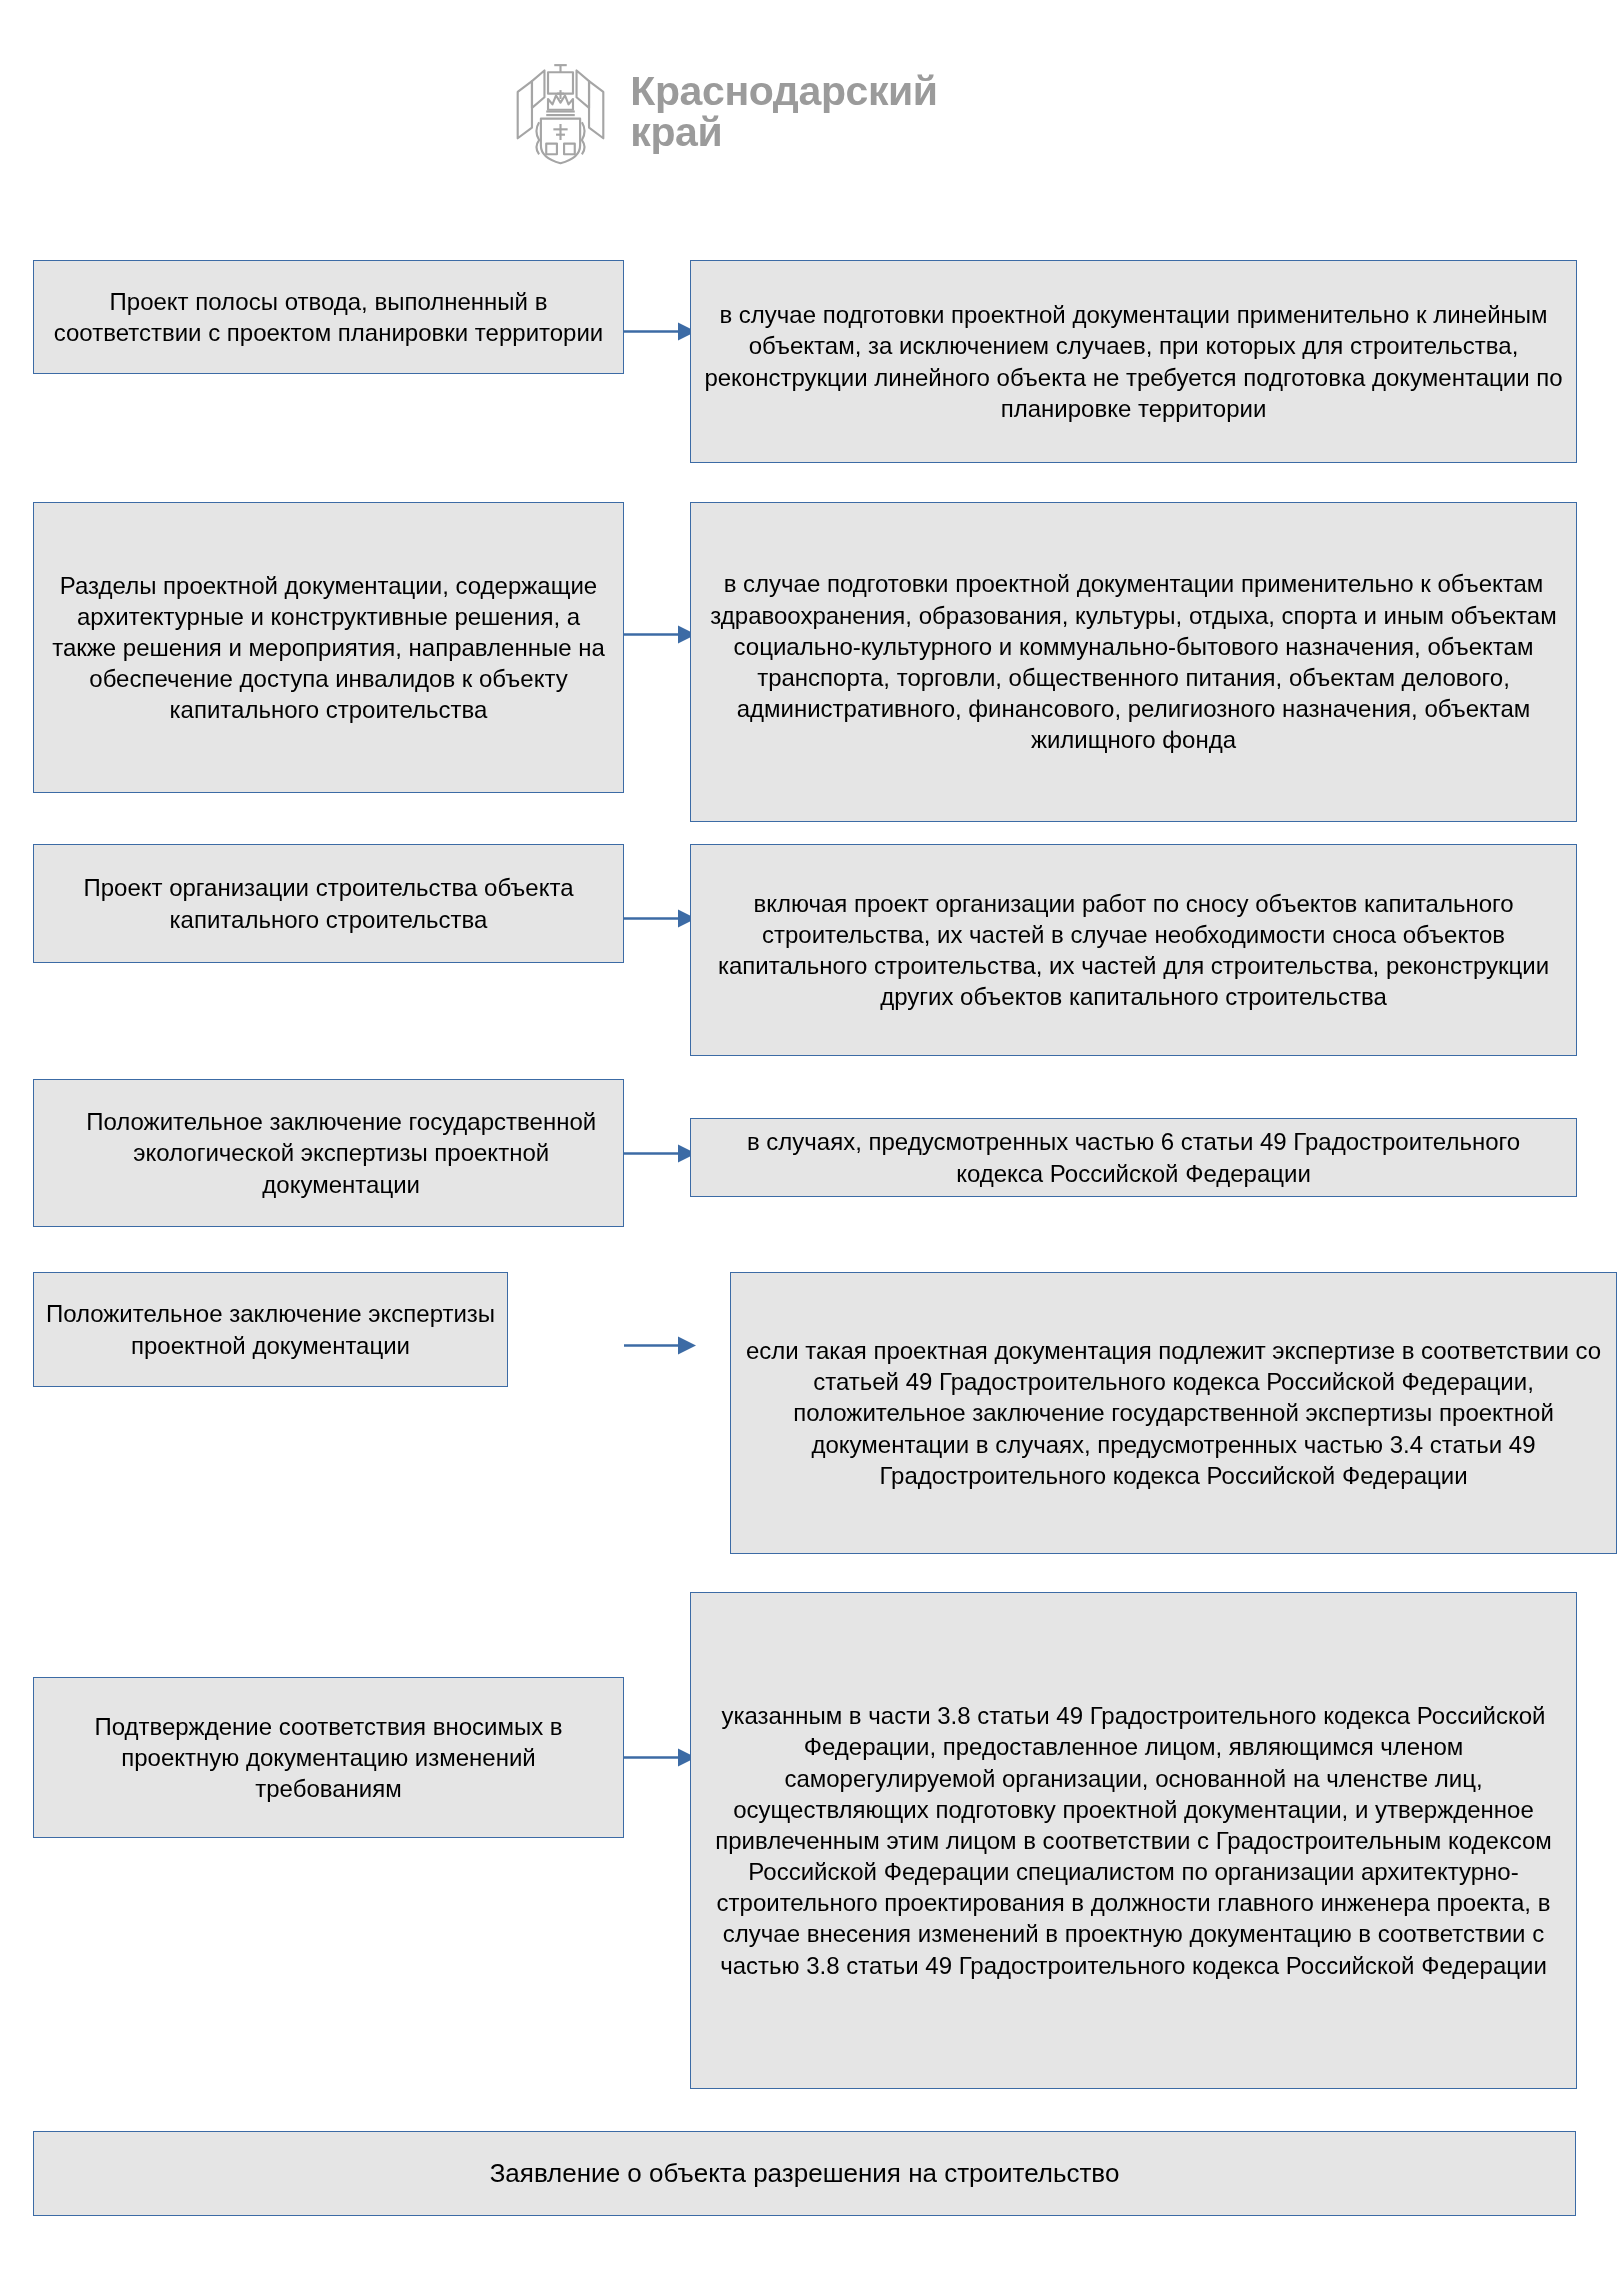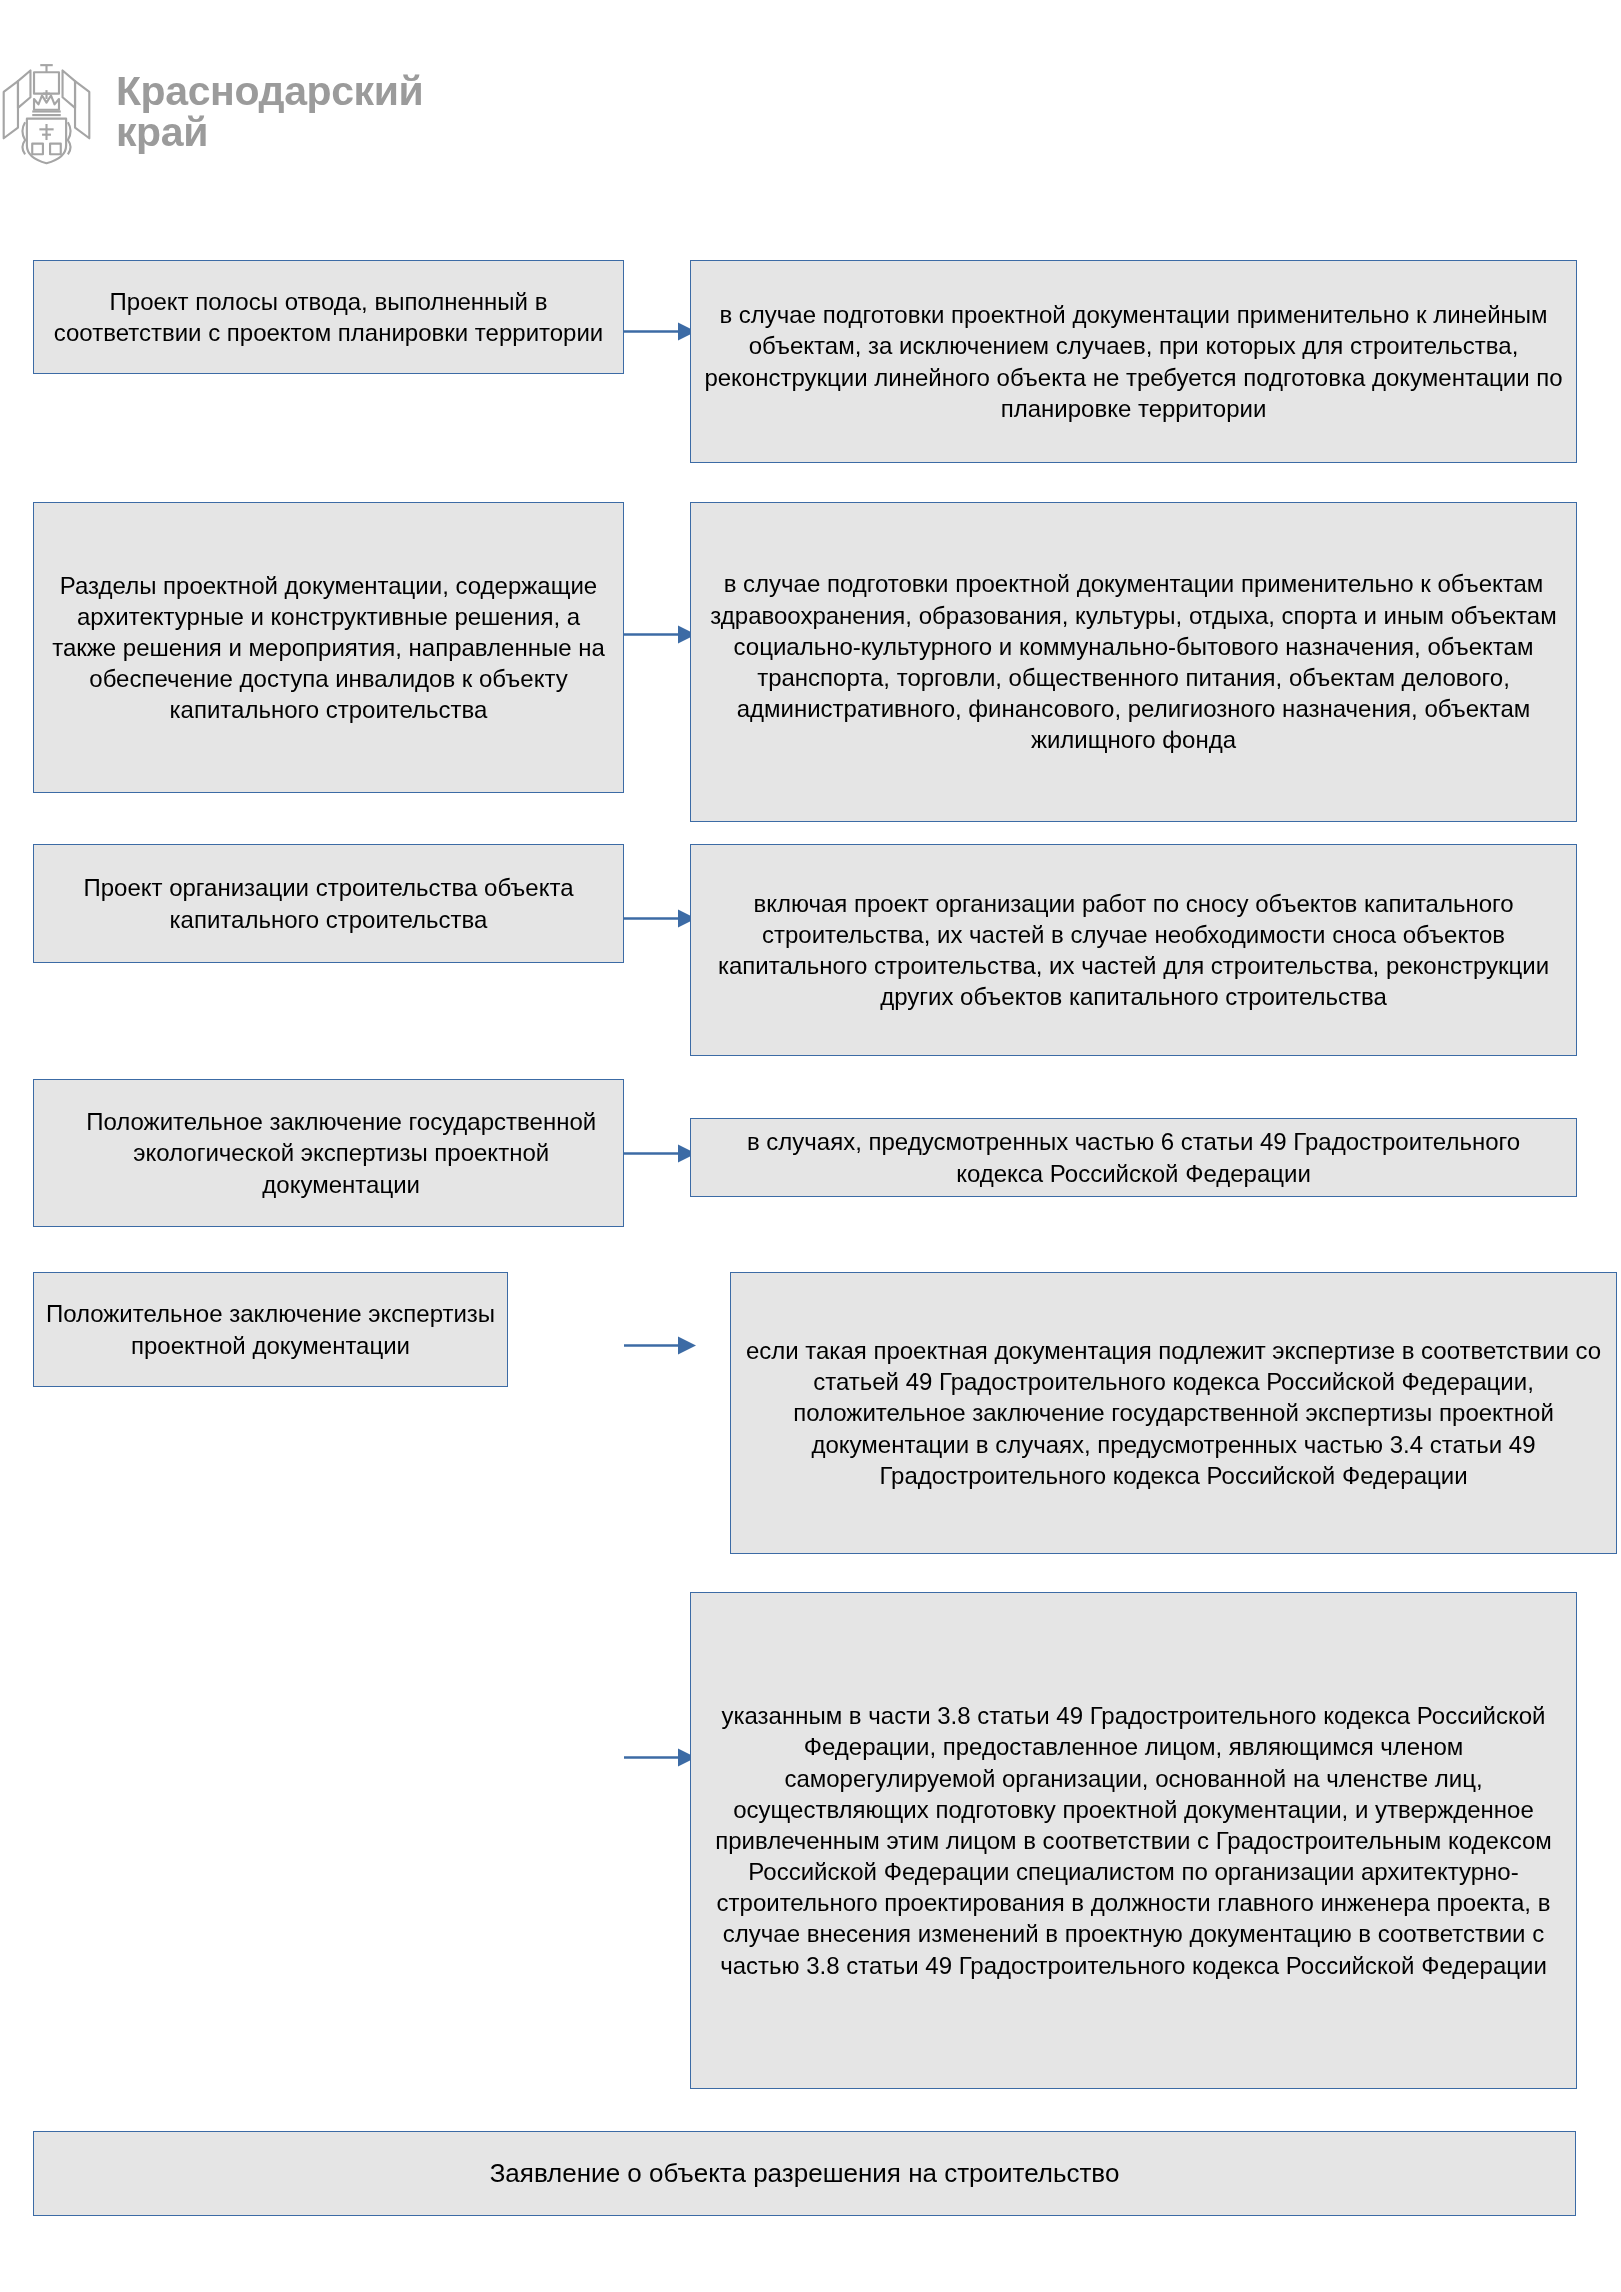--- a/index.html
+++ b/index.html
@@ -17,21 +17,22 @@
 
   
   .header {
     position: absolute;
     left: 0;
     top: 49px;
     width: 1372px;
     height: 125px;
     display: flex;
     align-items: center;
-    justify-content: flex-start;
+    justify-content: center;
+    padding-left: 40px;
   }
   .logo-wrap {
     display: flex;
     align-items: center;
     gap: 23px;
   }
   .crest {
     width: 93px;
     height: 107px;
     flex: 0 0 auto;
@@ -161,20 +162,21 @@
 
   <div class="box box-left" style="left:33px;  top:1272px; width:475px; height:115px;">Положительное заключение экспертизы проектной документации</div>
   <div class="arrow" style="left:624px; top:1332px; width:72px;">
     <svg width="72" height="27" viewBox="0 0 80 30" xmlns="http://www.w3.org/2000/svg">
       <line x1="0" y1="15" x2="62" y2="15" stroke="#3c6ba5" stroke-width="3"></line>
       <polygon points="60,5 80,15 60,25" fill="#3c6ba5"></polygon>
     </svg>
   </div>
   <div class="box box-right" style="left:690px; top:1272px; width:887px; height:282px;margin-left:40px;">если такая проектная документация подлежит экспертизе в соответствии со статьей 49 Градостроительного кодекса Российской Федерации, положительное заключение государственной экспертизы проектной документации в случаях, предусмотренных частью 3.4 статьи 49 Градостроительного кодекса Российской Федерации</div>
 
+  <div class="box box-left" style="left:33px;  top:1677px; width:591px; height:161px;">Подтверждение соответствия вносимых в проектную документацию изменений требованиям</div>
   <div class="arrow" style="left:624px; top:1744px; width:72px;">
     <svg width="72" height="27" viewBox="0 0 80 30" xmlns="http://www.w3.org/2000/svg">
       <line x1="0" y1="15" x2="62" y2="15" stroke="#3c6ba5" stroke-width="3"></line>
       <polygon points="60,5 80,15 60,25" fill="#3c6ba5"></polygon>
     </svg>
   </div>
   <div class="box box-right" style="left:690px; top:1592px; width:887px; height:497px;">указанным в части 3.8 статьи 49 Градостроительного кодекса Российской Федерации, предоставленное лицом, являющимся членом саморегулируемой организации, основанной на членстве лиц, осуществляющих подготовку проектной документации, и утвержденное привлеченным этим лицом в соответствии с Градостроительным кодексом Российской Федерации специалистом по организации архитектурно-строительного проектирования в должности главного инженера проекта, в случае внесения изменений в проектную документацию в соответствии с частью 3.8 статьи 49 Градостроительного кодекса Российской Федерации</div>
 
   <div class="box box-footer" style="left:33px; top:2131px; width:1543px; height:85px;">Заявление о объекта разрешения на строительство</div>
 

